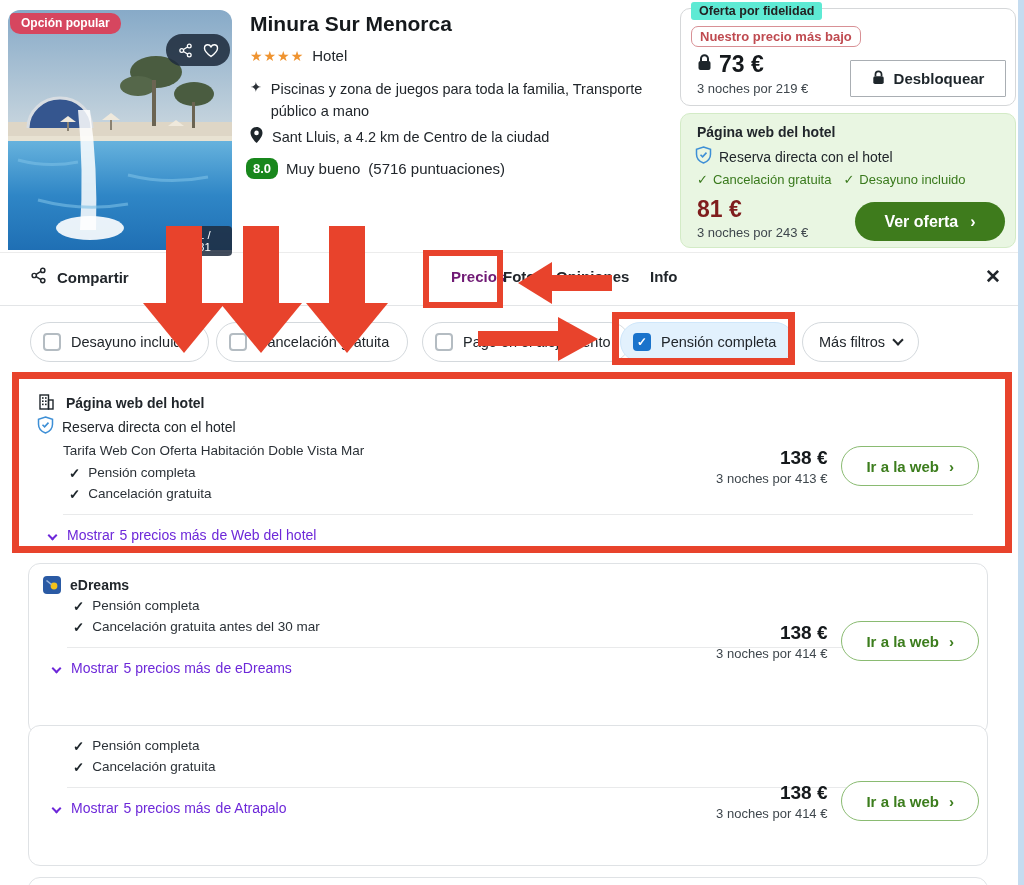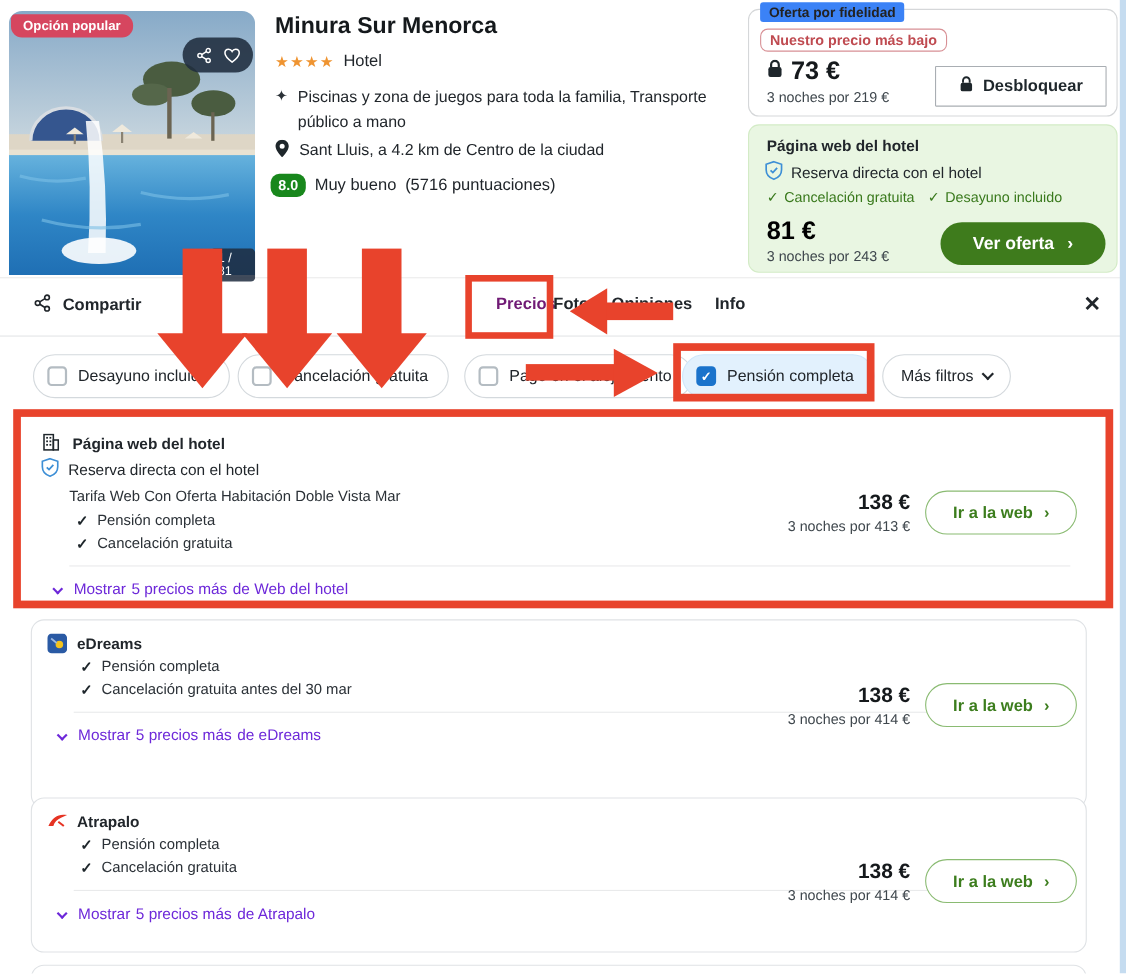--- a/index.html
+++ b/index.html
@@ -33,41 +33,41 @@
     font-size:14.5px; line-height:1.55; }
   .sparkle { color:#2b3137; font-size:14px; line-height:1.4; }
   .location-row { position:absolute; left:250px; top:127px; display:flex; align-items:center; gap:9px; font-size:14.5px; }
   .rating-row { position:absolute; left:246px; top:158px; display:flex; align-items:center; gap:8px; font-size:15px; }
   .rating-badge { background:#18871c; color:#fff; font-size:13px; font-weight:700;
     padding:3px 7px; border-radius:8px; }
 
   
   .loyalty-box { position:absolute; left:680px; top:8px; width:336px; height:98px;
     border:1px solid #d5d7d9; border-radius:10px; background:#fff; }
-  .loyalty-badge { position:absolute; left:10px; top:-7px; background:#3b82f6; color:#222;
+  .loyalty-badge { position:absolute; left:10px; top:-7px; background:#5eead4; color:#222;
     font-size:12.5px; font-weight:700; padding:2px 8px; border-radius:3px; }
   .loyalty-tagline { position:absolute; left:10px; top:17px; background:#fff; color:#bf4a50;
     border:1px solid #d89095; font-size:13px; font-weight:700; padding:2px 8px; border-radius:7px; }
   .loyalty-price-row { position:absolute; left:16px; top:42px; display:flex; align-items:center; gap:7px; }
   .loyalty-price { font-size:23px; font-weight:700; color:#15191c; }
   .loyalty-nights { position:absolute; left:16px; top:72px; font-size:13px; color:#3f474d; }
   .unlock-btn { position:absolute; left:169px; top:51px; width:156px; height:37px;
     background:#fff; border:1.5px solid #a9aeb3; border-radius:1px;
     display:flex; align-items:center; justify-content:center; gap:9px;
     font-size:15px; font-weight:700; color:#1e262b; cursor:pointer; }
 
   
   .direct-box { position:absolute; left:680px; top:113px; width:336px; height:135px;
     background:#e9f6e2; border:1px solid #d3ebc6; border-radius:10px; }
   .direct-title { position:absolute; left:16px; top:10px; font-size:14px; font-weight:700; }
   .direct-row2 { position:absolute; left:14px; top:32px; display:flex; align-items:center; gap:7px; font-size:14px; }
   .direct-perks { position:absolute; left:16px; top:58px; display:flex; gap:12px;
     font-size:13px; color:#39791c; align-items:center; }
   .perk { display:flex; gap:5px; align-items:center; }
-  .direct-price { position:absolute; left:16px; top:82px; font-size:23px; font-weight:700; color:#000000; }
+  .direct-price { position:absolute; left:16px; top:82px; font-size:23px; font-weight:700; color:#7f1d1d; }
   .direct-nights { position:absolute; left:16px; top:111px; font-size:13px; color:#3f474d; }
   .offer-btn { position:absolute; left:174px; top:88px; width:150px; height:39px;
     background:#3e7b1c; border:none; border-radius:20px; color:#fff;
     font-size:16px; font-weight:700; display:flex; align-items:center; justify-content:center;
     gap:12px; cursor:pointer; font-family:inherit; }
 
   
   .tabbar { position:absolute; left:0; top:252px; width:1024px; height:54px;
     background:#fff; border-top:1px solid #ececec; border-bottom:1px solid #e3e5e7; }
   .share-group { position:absolute; left:30px; top:14px; display:flex; align-items:center; gap:10px;
@@ -397,29 +397,20 @@
   <div class="divider"></div>
   <div class="more-row">
     <span class="cdown"></span>
     <span>Mostrar</span>
       <b>5 precios más</b>
       <span>de eDreams</span>
   </div>
 </div>
 
 <div class="card card-3">
-  <div class="prov-row">
-    <span class="provider-logo">
-      <svg width="19" height="16" viewBox="0 0 19 16">
-        <path d="M1 13 C5 4 11 1.5 18 3 L12.5 5.5 C9 7 6.5 9.5 5.5 13 Z" fill="#e63323"></path>
-        <path d="M10 9 L15 13" stroke="#e63323" stroke-width="1.8"></path>
-      </svg>
-    </span>
-    <span>Atrapalo</span>
-  </div>
   <div class="feat">
       <span class="chk">✓</span>
       <span>Pensión completa</span>
     </div>
   <div class="feat">
       <span class="chk">✓</span>
       <span>Cancelación gratuita</span>
     </div>
   <div class="price-block pb-3">
     <div class="pricecol">

